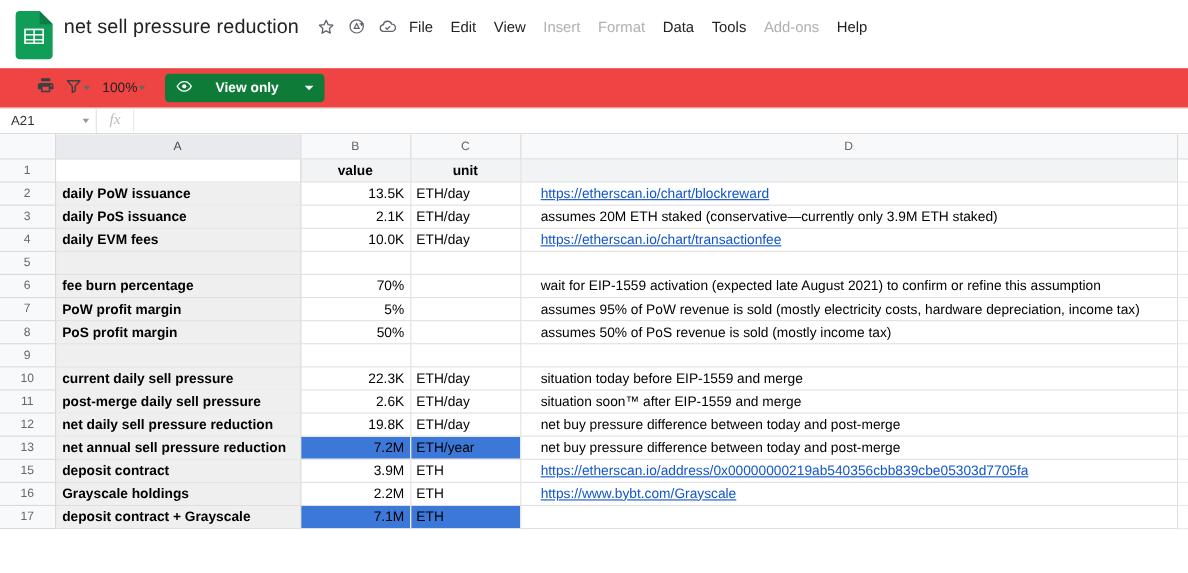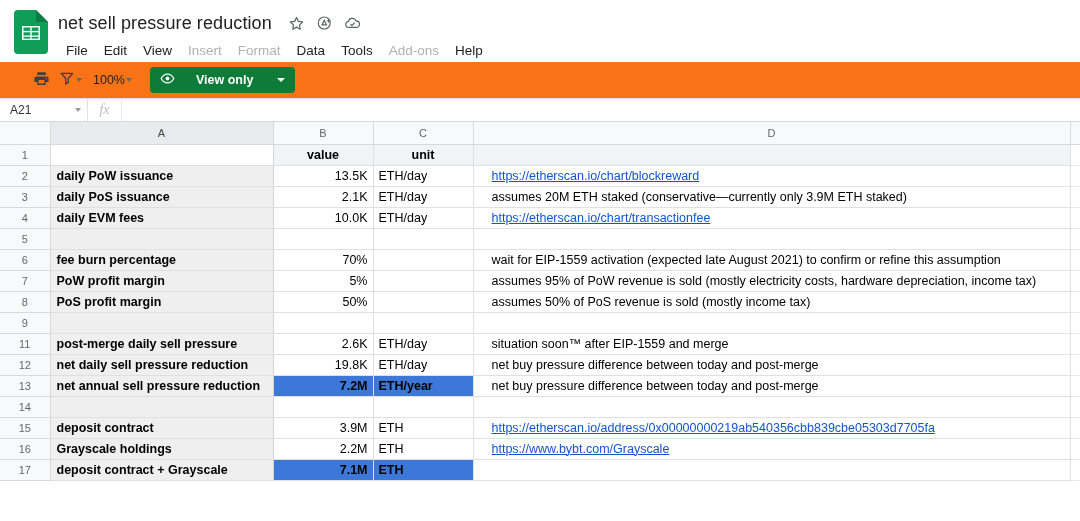--- a/index.html
+++ b/index.html
@@ -16,42 +16,42 @@
     display: flex; flex-direction: column;
   }
 
   
   .topbar { display: flex; padding: 8px 0 0 10px; height: 62px; }
   .doc-icon {
     width: 34px; height: 44px; margin: 2px 10px 0 4px;
     flex: 0 0 auto; position: relative;
   }
   .doc-icon svg { display: block; }
-  .title-block { display: flex; flex-direction: column; justify-content: flex-start; padding-top: 2px; }
+  .title-block { display: flex; flex-direction: row; justify-content: flex-start; padding-top: 2px; }
   .title-row { display: flex; align-items: center; height: 28px; }
   .doc-title {
     font-size: 18px; color: #222; letter-spacing: .1px;
     white-space: nowrap; padding-right: 4px;
   }
   .title-icons { display: flex; align-items: center; gap: 6px; margin-left: 10px; }
   .ticon { width: 22px; height: 22px; display: flex; align-items: center; justify-content: center; cursor: pointer; }
   .ticon svg { display: block; }
 
   .menubar { display: flex; align-items: center; height: 24px; margin-top: 2px; }
   .menu-item {
     font-size: 13.5px; color: #222; padding: 2px 8px; cursor: pointer;
     border-radius: 3px; white-space: nowrap;
   }
   .menu-item.disabled { color: #b0b0b0; cursor: default; }
 
   
   .toolbar {
     height: 36px; display: flex; align-items: center;
     padding-left: 28px; gap: 2px;
-    background: #f97316;
+    background: #ef4444;
   }
   .tb-btn {
     height: 26px; min-width: 26px; display: flex; align-items: center; justify-content: center;
     border-radius: 3px; cursor: pointer; padding: 0 3px;
   }
   .tb-caret {
     width: 0; height: 0; border-left: 3.5px solid transparent; border-right: 3.5px solid transparent;
     border-top: 4px solid #666; margin-left: 1px;
   }
   .tb-zoom {
@@ -121,21 +121,21 @@
     border-right: 1px solid #d4d4d4;
   }
   td.cell.colB { text-align: right; padding-right: 5px; }
   td.cell.colC { text-align: left; padding-left: 5px; }
   td.cell.colD { text-align: left; padding-left: 18px; }
   td.cell.hdr {
     background: #f1f3f4; font-weight: bold; text-align: center; padding: 0;
   }
   td.cell.hdr.colA { background: #ffffff; }
   td.cell.hl {
-    background: #3c78d8; color: #000; font-weight: bold;
+    background: #3c78d8; color: #000; font-weight: normal;
   }
   td.cell.hl.colB { background: #3c78d8; }
   td.cell.hl.colC { background: #3c78d8; }
   a.link { color: #1155cc; text-decoration: underline; font-size: 12.5px; }
 
   .colA-w { width: 223px; }
   .colB-w { width: 100px; }
   .colC-w { width: 100px; }
   .colD-w { width: 597px; }
   .pad-w  { width: 10px; }
@@ -333,20 +333,28 @@
           </tr>
           <tr>
             <td class="rowhdr">9</td>
             <td class="cell colA"></td>
             <td class="cell colB"></td>
             <td class="cell colC"></td>
             <td class="cell colD"></td>
             <td class="pad"></td>
           </tr>
           <tr>
+            <td class="rowhdr">10</td>
+            <td class="cell colA">current daily sell pressure</td>
+            <td class="cell colB">22.3K</td>
+            <td class="cell colC">ETH/day</td>
+            <td class="cell colD">situation today before EIP-1559 and merge</td>
+            <td class="pad"></td>
+          </tr>
+          <tr>
             <td class="rowhdr">11</td>
             <td class="cell colA">post-merge daily sell pressure</td>
             <td class="cell colB">2.6K</td>
             <td class="cell colC">ETH/day</td>
             <td class="cell colD">situation soon™ after EIP-1559 and merge</td>
             <td class="pad"></td>
           </tr>
           <tr>
             <td class="rowhdr">12</td>
             <td class="cell colA">net daily sell pressure reduction</td>
@@ -357,28 +365,20 @@
           </tr>
           <tr>
             <td class="rowhdr">13</td>
             <td class="cell colA">net annual sell pressure reduction</td>
             <td class="cell colB hl">7.2M</td>
             <td class="cell colC hl">ETH/year</td>
             <td class="cell colD">net buy pressure difference between today and post-merge</td>
             <td class="pad"></td>
           </tr>
           <tr>
-            <td class="rowhdr">14</td>
-            <td class="cell colA"></td>
-            <td class="cell colB"></td>
-            <td class="cell colC"></td>
-            <td class="cell colD"></td>
-            <td class="pad"></td>
-          </tr>
-          <tr>
             <td class="rowhdr">15</td>
             <td class="cell colA">deposit contract</td>
             <td class="cell colB">3.9M</td>
             <td class="cell colC">ETH</td>
             <td class="cell colD"><a class="link" href="#">https://etherscan.io/address/0x00000000219ab540356cbb839cbe05303d7705fa</a></td>
             <td class="pad"></td>
           </tr>
           <tr>
             <td class="rowhdr">16</td>
             <td class="cell colA">Grayscale holdings</td>

